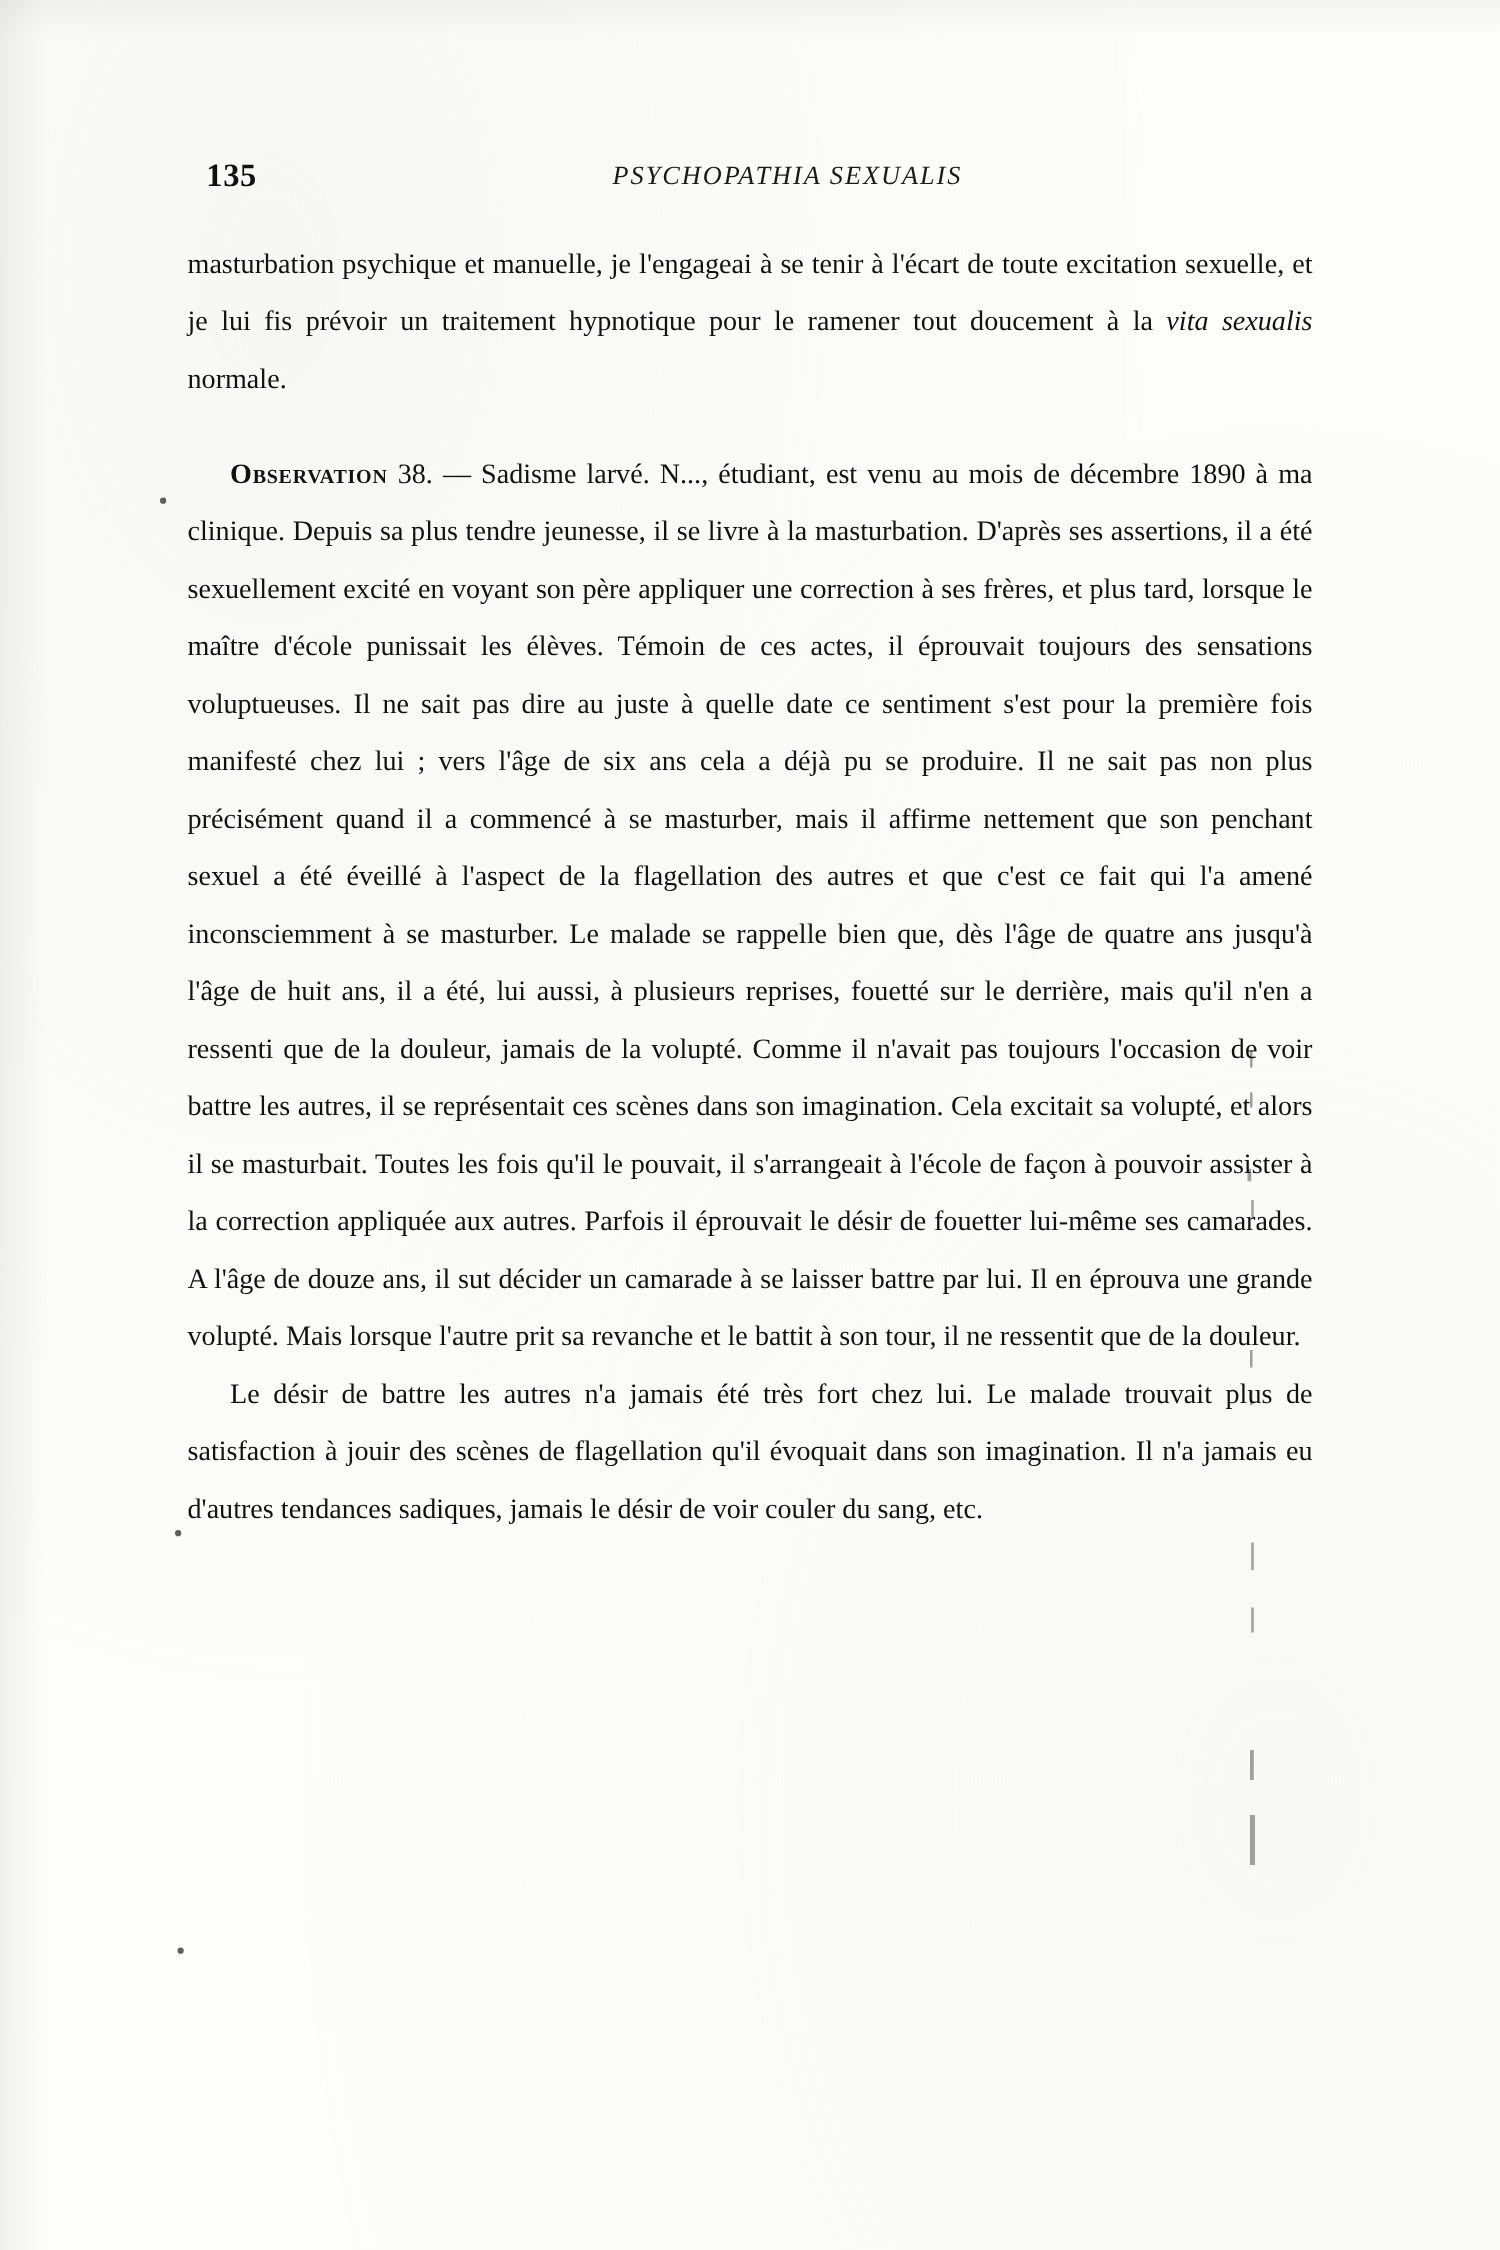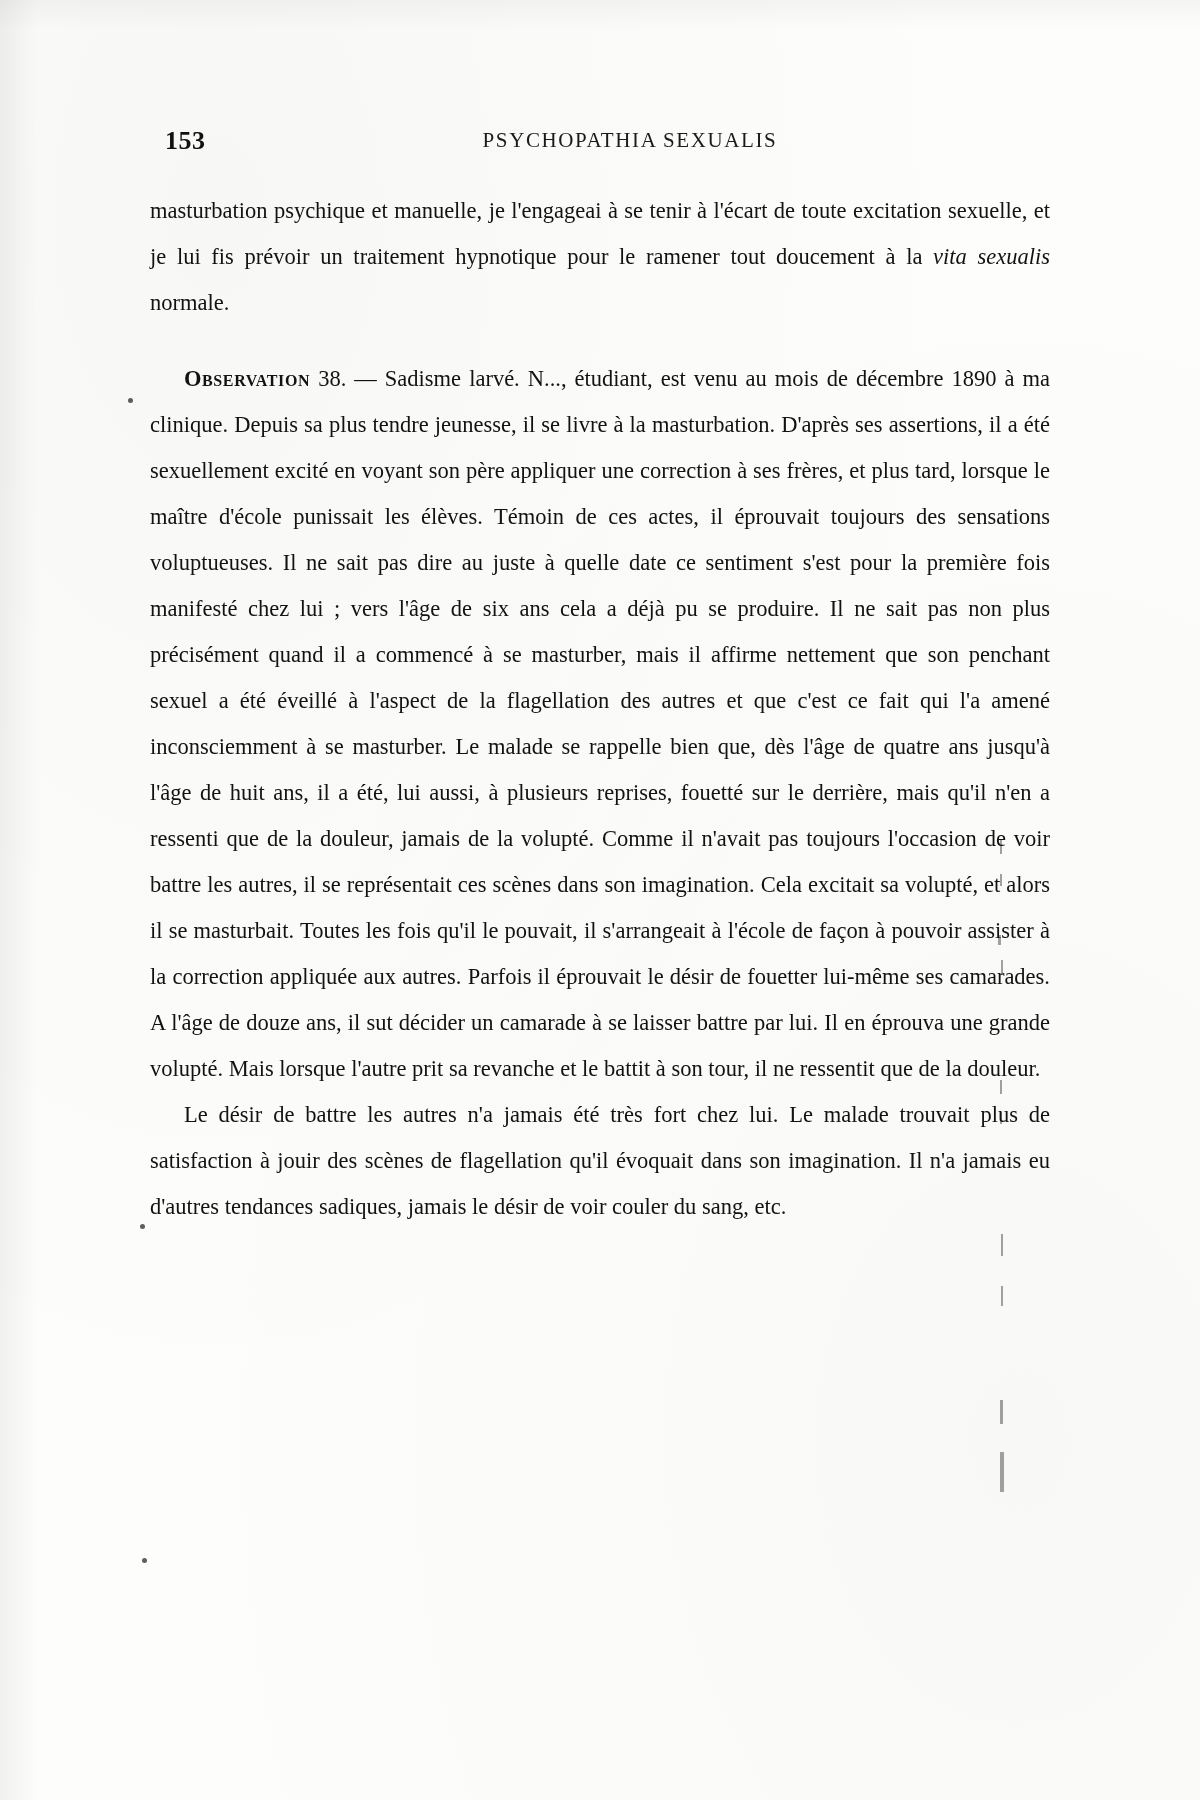--- a/index.html
+++ b/index.html
@@ -47,20 +47,21 @@
   .running-head {
     position: absolute;
     left: 0;
     right: 0;
     top: 8px;
     text-align: center;
     font-size: 21px;
     letter-spacing: 1.6px;
     color: #1a1a1a;
     padding-left: 60px;
+    font-style: italic;
   }
   .body-text {
     font-size: 22.5px;
     line-height: 46px;
     text-align: justify;
     color: #121212;
     -webkit-font-smoothing: none;
   }
   .body-text p {
     margin: 0;
@@ -123,21 +124,21 @@
   <div class="margin-mark" style="left:1000px; top:1400px; width:3px; height:24px;"></div>
   <div class="margin-mark" style="left:1000px; top:1452px; width:4px; height:40px;"></div>
 
   <div class="leading-dot" style="top:398px;"></div>
   <div class="leading-dot" style="top:1224px; left:140px;"></div>
   <div class="leading-dot" style="top:1558px; left:142px;"></div>
 
   <div class="page-inner">
 
     <div class="header-row">
-      <div class="folio">153</div>
+      <div class="folio">135</div>
       <div class="running-head">PSYCHOPATHIA SEXUALIS</div>
     </div>
 
     <div class="body-text">
 
       <p><span>masturbation psychique et manuelle, je l'engageai à se tenir à l'écart de toute excitation sexuelle, et je lui fis prévoir un traitement hypnotique pour le ramener tout doucement à la </span><span class="it">vita sexualis</span><span> normale.</span></p>
 
       <div class="gap"></div>
 
       <p class="para-indent"><span class="obs-label">Observation</span> <span>38.</span> <span>—</span> <span>Sadisme larvé.</span><span> N..., étudiant, est venu au mois de décembre 1890 à ma clinique. Depuis sa plus tendre jeunesse, il se livre à la masturbation. D'après ses assertions, il a été sexuellement excité en voyant son père appliquer une correction à ses frères, et plus tard, lorsque le maître d'école punissait les élèves. Témoin de ces actes, il éprouvait toujours des sensations voluptueuses. Il ne sait pas dire au juste à quelle date ce sentiment s'est pour la première fois manifesté chez lui ; vers l'âge de six ans cela a déjà pu se produire. Il ne sait pas non plus précisément quand il a commencé à se masturber, mais il affirme nettement que son penchant sexuel a été éveillé à l'aspect de la flagellation des autres et que c'est ce fait qui l'a amené inconsciemment à se masturber. Le malade se rappelle bien que, dès l'âge de quatre ans jusqu'à l'âge de huit ans, il a été, lui aussi, à plusieurs reprises, fouetté sur le derrière, mais qu'il n'en a ressenti que de la douleur, jamais de la volupté. Comme il n'avait pas toujours l'occasion de voir battre les autres, il se représentait ces scènes dans son imagination. Cela excitait sa volupté, et alors il se masturbait. Toutes les fois qu'il le pouvait, il s'arrangeait à l'école de façon à pouvoir assister à la correction appliquée aux autres. Parfois il éprouvait le désir de fouetter lui-même ses camarades. A l'âge de douze ans, il sut décider un camarade à se laisser battre par lui. Il en éprouva une grande volupté. Mais lorsque l'autre prit sa revanche et le battit à son tour, il ne ressentit que de la douleur.</span></p>

